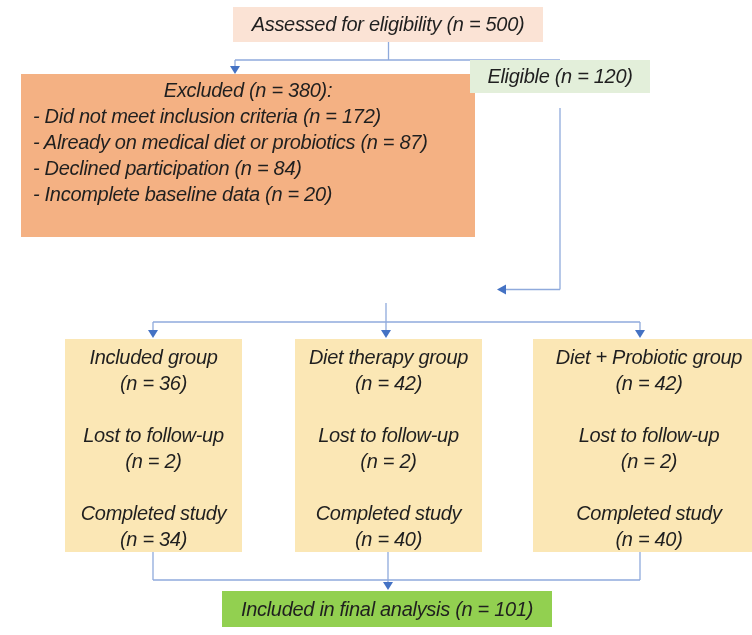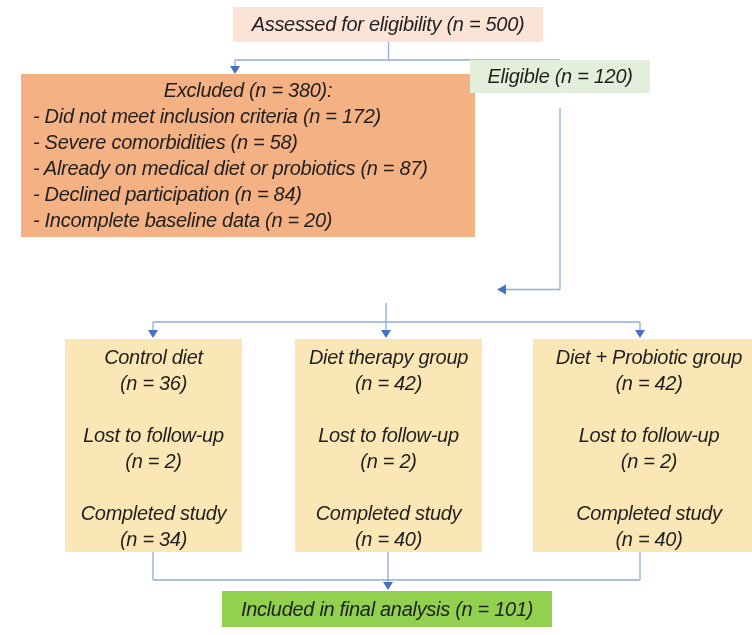--- a/index.html
+++ b/index.html
@@ -76,35 +76,34 @@
   </svg>
 
   <div class="box assessed">
     <span class="line">Assessed for eligibility (n = 500)</span>
   </div>
 
   <div class="box excluded">
     <div class="line">Excluded (n = 380):</div>
     <div class="items">
       <div class="line">- Did not meet inclusion criteria (n = 172)</div>
-      <div class="line">- Severe comorbidities (n = 58)</div>
       <div class="line">- Already on medical diet or probiotics (n = 87)</div>
       <div class="line">- Declined participation (n = 84)</div>
       <div class="line">- Incomplete baseline data (n = 20)</div>
     </div>
   </div>
 
   <div class="box eligible">
     <span class="line">Eligible (n = 120)</span>
   </div>
 
 
   <div class="box group group-1">
     <div class="section">
-      <div class="line">Control diet</div>
+      <div class="line">Included group</div>
       <div class="line">(n = 36)</div>
     </div>
     <div class="section">
       <div class="line">Lost to follow-up</div>
       <div class="line">(n = 2)</div>
     </div>
     <div class="section">
       <div class="line">Completed study</div>
       <div class="line">(n = 34)</div>
     </div>

